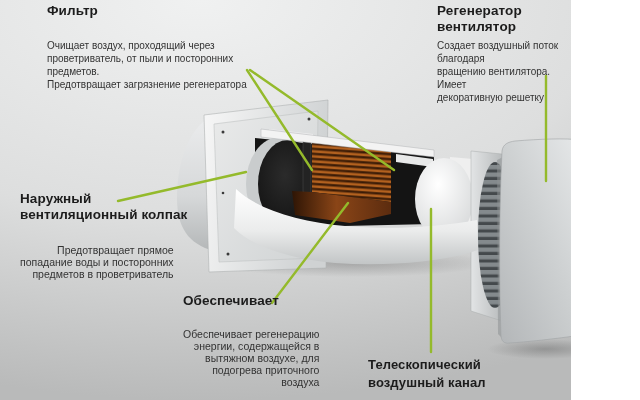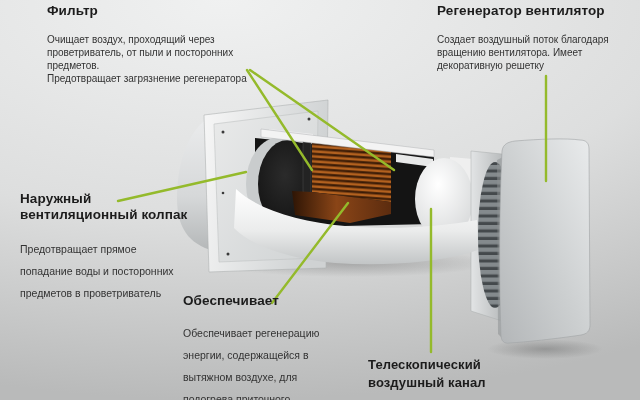--- a/index.html
+++ b/index.html
@@ -4,34 +4,35 @@
 <style>
   :root{
     --leader-line-color:#94ba2b;
     --text-primary:#1c1c1c;
     --text-secondary:#333333;
     --background-top:#f0f1f1;
     --background-bottom:#b9baba;
   }
   html,body{margin:0;padding:0;}
   .stage{
-    position:relative;width:640px;height:400px;overflow:hidden;
+    position:relative;width:532px;height:400px;overflow:hidden;
     background:radial-gradient(130% 100% at 35% 0%, var(--background-top) 0%, #dddede 55%, var(--background-bottom) 100%);
     font-family:"Liberation Sans","DejaVu Sans",sans-serif;
+    padding-left:39px;
   }
   .illustration{position:absolute;left:0;top:0;width:640px;height:400px;}
   .label-title{
     position:absolute;font-weight:bold;font-size:13.5px;line-height:1.2;
     color:var(--text-primary);white-space:pre-line;letter-spacing:.1px;
   }
   .label-body{
     position:absolute;font-size:10px;line-height:13px;
-    color:var(--text-secondary);white-space:pre-line;
+    color:var(--text-secondary);white-space:pre-line;margin-top:6px;
   }
-  .body-lg{font-size:10.5px;line-height:22px;}
+  .body-lg{font-size:10.5px;line-height:12px;text-align:right;}
   .title-filter{left:47px;top:3px;}
   .body-filter{left:47px;top:33px;}
   .title-fan{left:437px;top:3px;}
   .body-fan{left:437px;top:33px;}
   .title-hood{left:20px;top:191px;}
   .body-hood{left:20px;top:238px;}
   .title-regen{left:183px;top:293px;}
   .body-regen{left:183px;top:322px;}
   .title-duct{left:368px;top:356px;font-size:13px;line-height:18px;}
   .leader-line{stroke:var(--leader-line-color);stroke-width:2.4;stroke-linecap:round;fill:none;}

